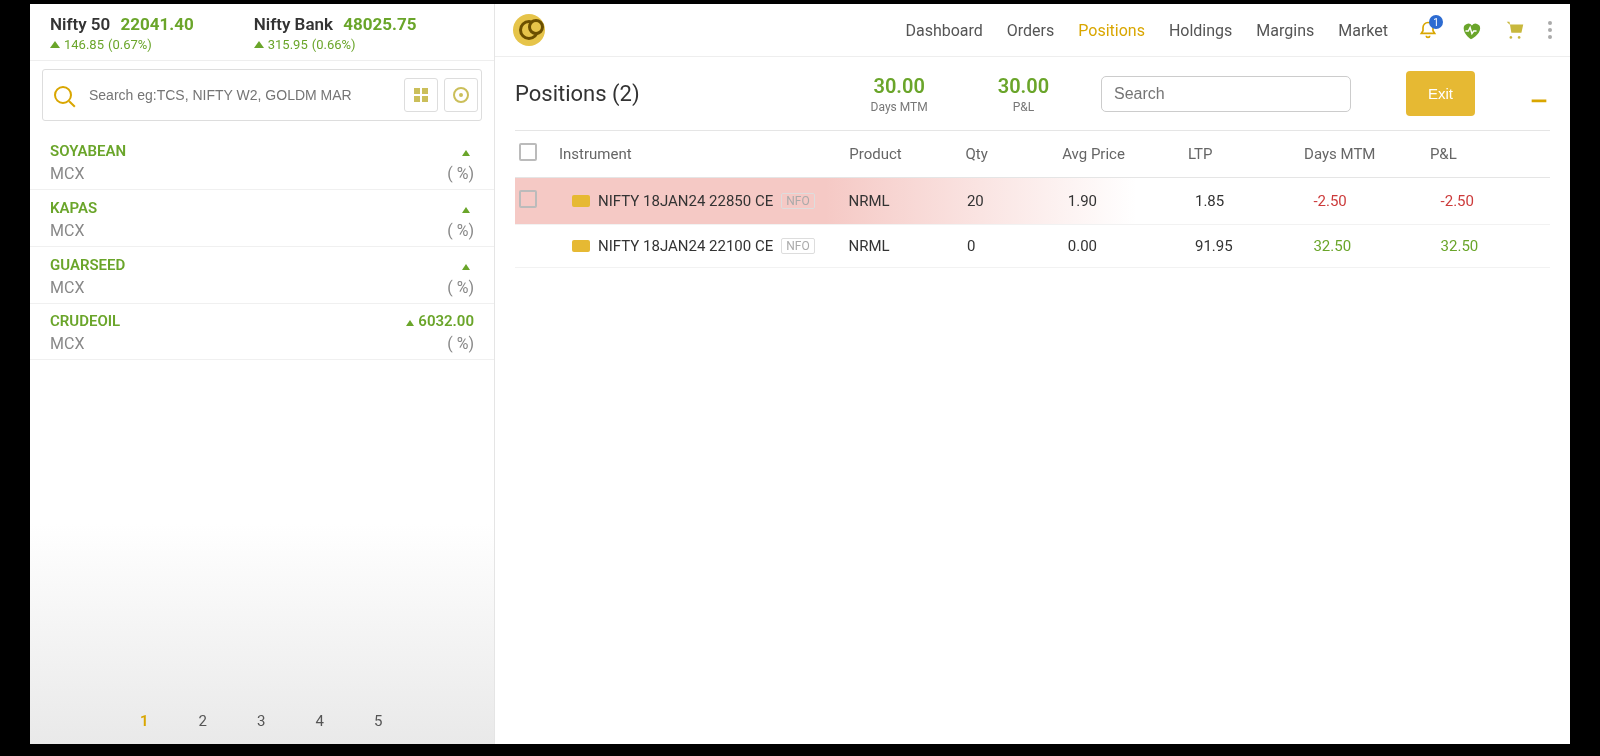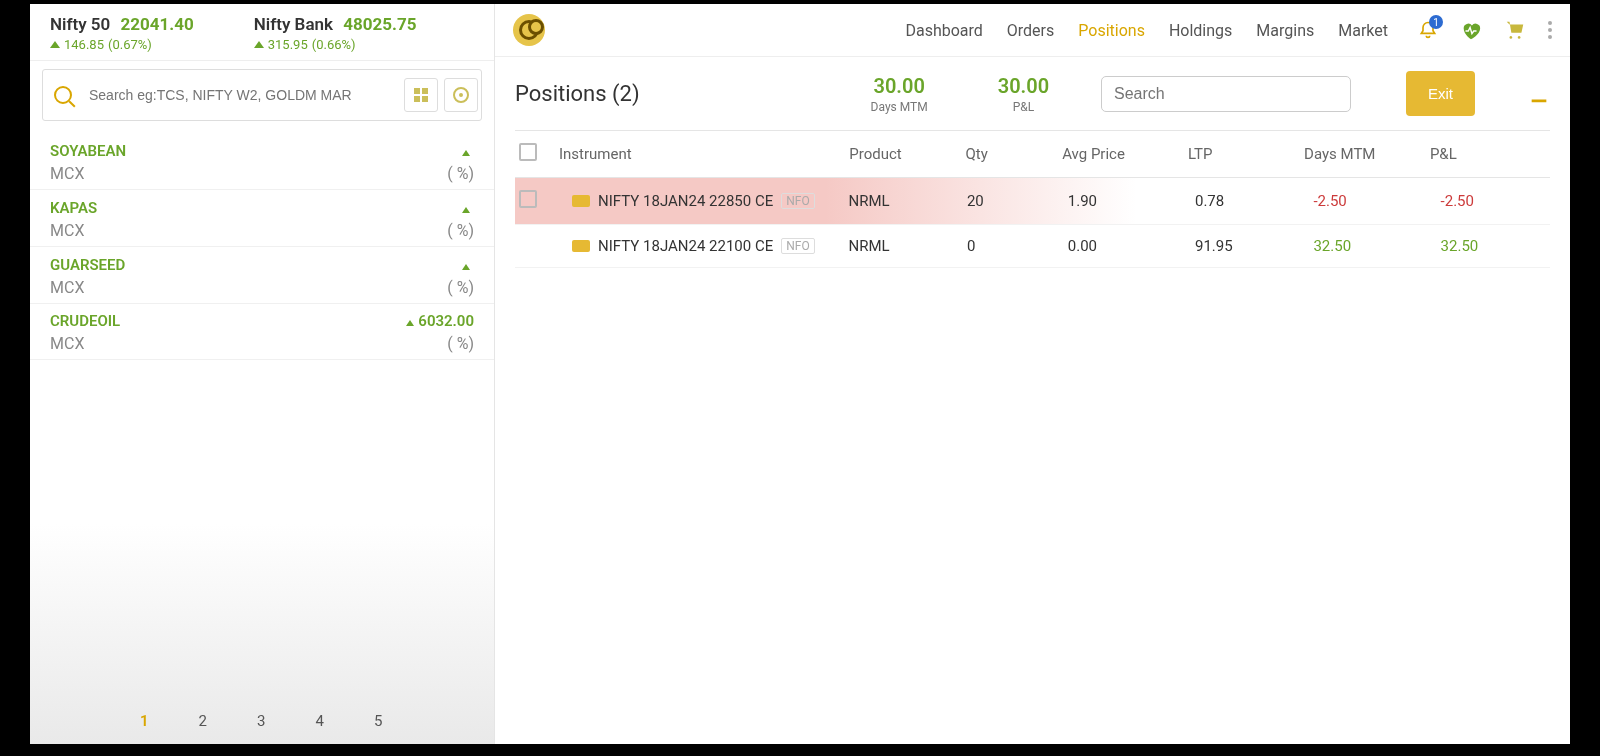--- a/index.html
+++ b/index.html
@@ -255,21 +255,21 @@
       <div class="tbl-row row-hl">
         <span><span class="chk"></span></span>
         <span class="instr-cell">
           <span class="tag-dot"></span>
           <span>NIFTY 18JAN24 22850 CE</span>
           <span class="nfo-tag">NFO</span>
         </span>
         <span>NRML</span>
         <span class="r">20</span>
         <span class="r">1.90</span>
-        <span class="r">0.78</span>
+        <span class="r">1.85</span>
         <span class="r neg">-2.50</span>
         <span class="r neg">-2.50</span>
       </div>
 
       <div class="tbl-row">
         <span></span>
         <span class="instr-cell">
           <span class="tag-dot"></span>
           <span>NIFTY 18JAN24 22100 CE</span>
           <span class="nfo-tag">NFO</span>

